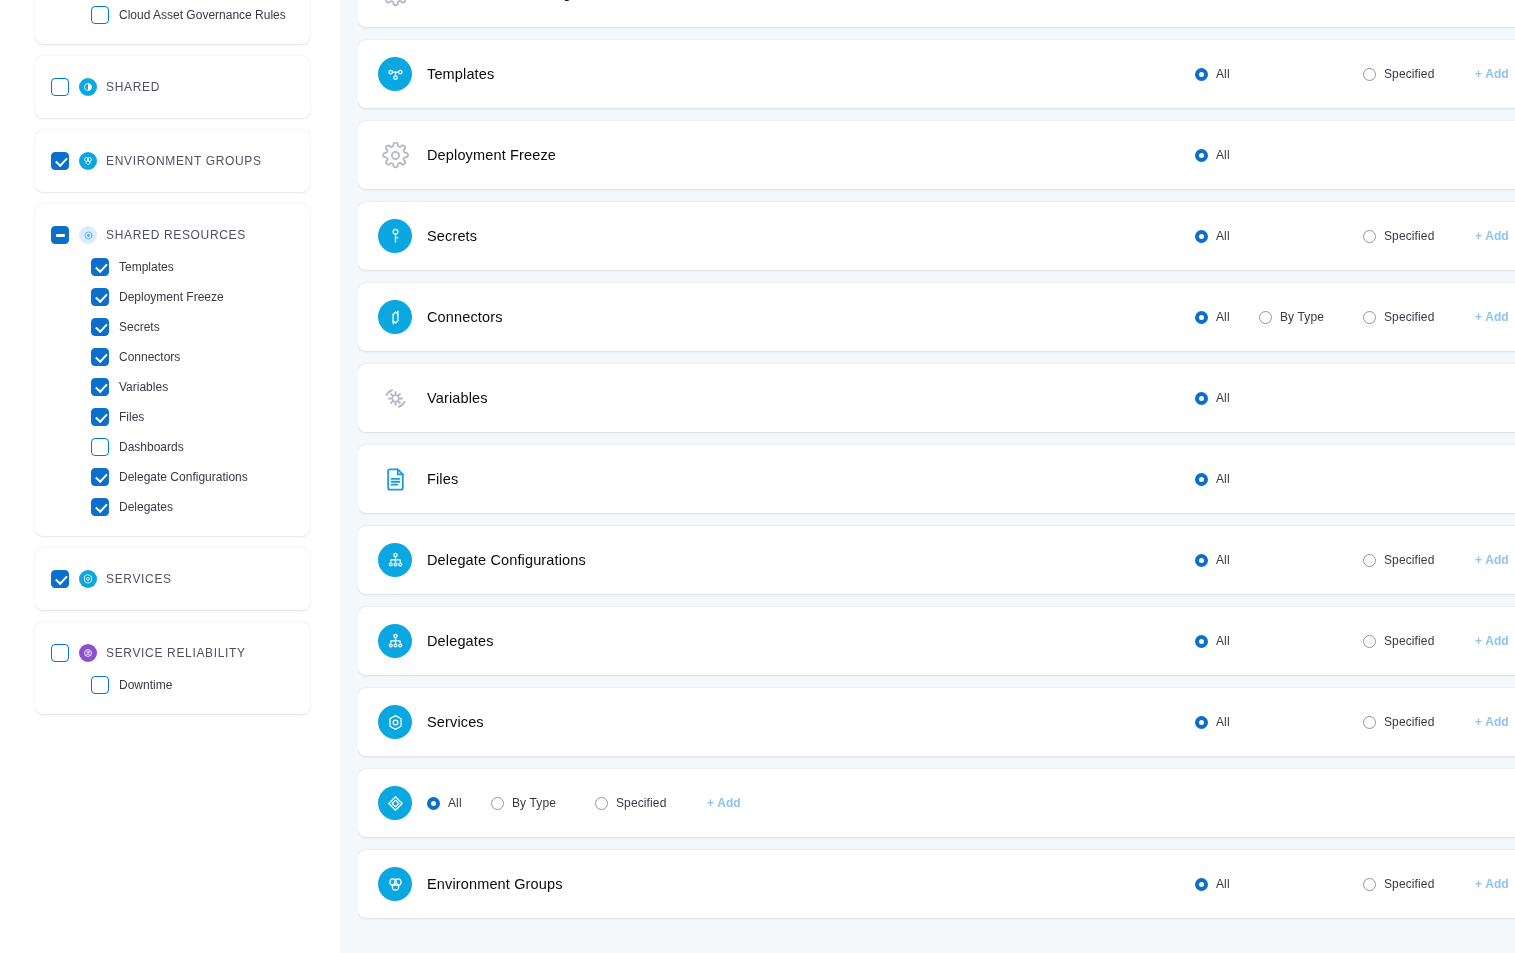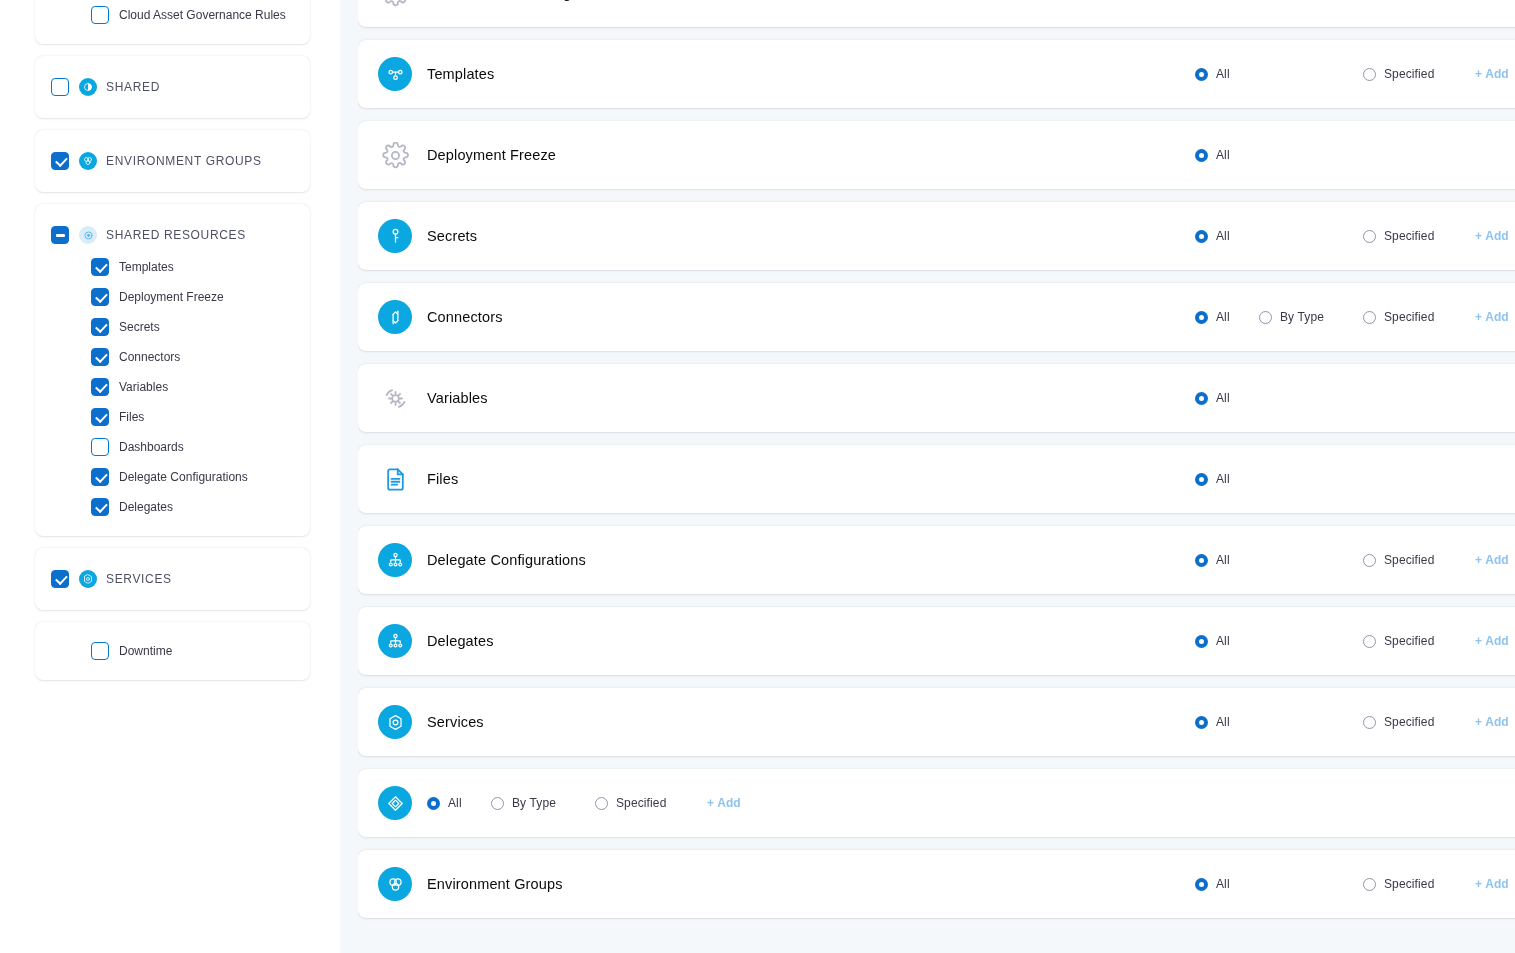--- a/index.html
+++ b/index.html
@@ -301,20 +301,31 @@
             <span class="mod-ico" style="background: rgb(11, 167, 224);">
               <svg width="12" height="12" viewBox="0 0 24 24" fill="none" stroke="#ffffff" stroke-width="1.6" stroke-linecap="round" stroke-linejoin="round">
                 <path d="M12 3.3l7 4v9.4l-7 4-7-4V7.3z"></path>
                 <circle cx="12" cy="12" r="3"></circle>
               </svg>
             </span>
             <span class="side-label group-label">SERVICES</span>
           </div>
         </div>
         <div class="side-card">
+          <div class="side-row group">
+            <span class="cbx"></span>
+            <span class="mod-ico" style="background: rgb(140, 79, 208);">
+              <svg width="12" height="12" viewBox="0 0 24 24" fill="none" stroke="#ffffff" stroke-width="1.6" stroke-linecap="round" stroke-linejoin="round">
+                <circle cx="12" cy="12" r="7"></circle>
+                <circle cx="12" cy="10" r="2.2"></circle>
+                <path d="M7.8 17a4.4 4.4 0 0 1 8.4 0"></path>
+              </svg>
+            </span>
+            <span class="side-label group-label">SERVICE RELIABILITY</span>
+          </div>
           <div class="side-row child">
             <span class="cbx"></span>
             <span class="side-label child-label">Downtime</span>
           </div>
         </div>
       </div>
   </div>
 
   <div class="gutter"></div>
 

